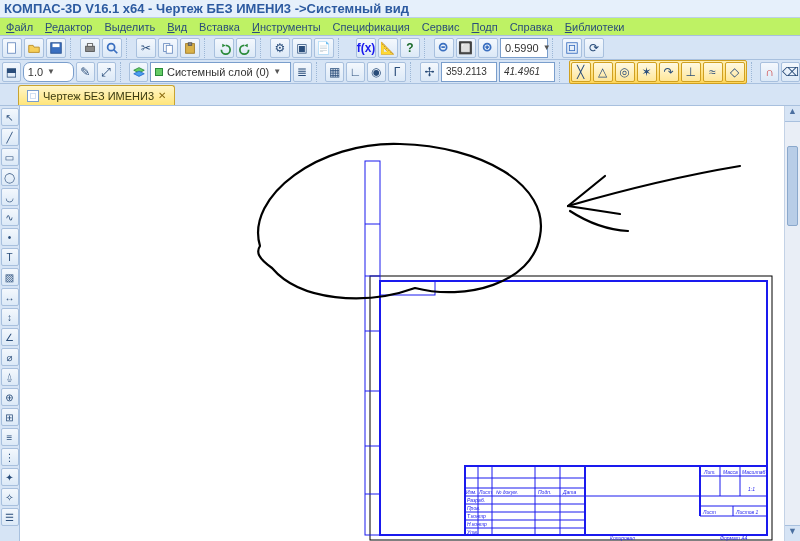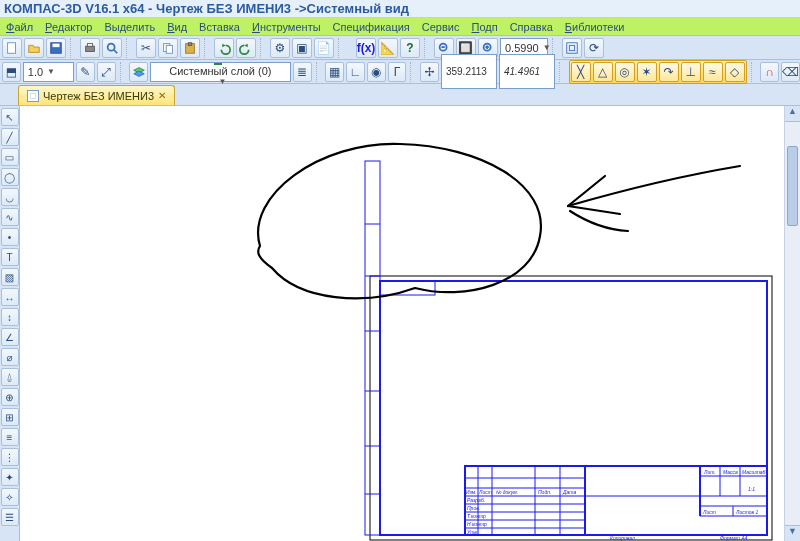--- a/index.html
+++ b/index.html
@@ -13,21 +13,21 @@
   
   .toolbars { display: flex; flex-direction: column; }
   .toolbar-row { height: 24px; display: flex; align-items: center; background: #d6e4f5; border-bottom: 1px solid #a8c0de; padding-left: 2px; gap: 2px; }
   .tbtn { width: 20px; height: 20px; display: flex; align-items: center; justify-content: center; border: 1px solid #a8c0de; border-radius: 2px; background: linear-gradient(#f4f8fd,#dce9f7); color: #2a4d7a; font-size: 12px; cursor: pointer; }
   .tbtn svg { width: 14px; height: 14px; }
   .combo { height: 20px; display: flex; align-items: center; background: #fff; border: 1px solid #7a9ecc; padding: 0 4px; font-size: 10px; color: #333; }
   .combo .caret { margin-left: 4px; font-size: 8px; color: #555; }
   .sep { width: 6px; height: 20px; border-left: 1px dotted #9bb6d6; margin: 0 2px; }
   .group-yellow { background: linear-gradient(#ffefb0,#ffd659); border: 1px solid #d0a020; border-radius: 2px; padding: 1px; display: flex; gap: 2px; }
   .group-yellow .tbtn { border: 1px solid #d0a020; background: linear-gradient(#fff9e2,#ffe79a); }
-  input.readout { height: 35px; border: 1px solid #7a9ecc; background: #fff; font-size: 10px; padding: 0 4px; color: #333; }
+  input.readout { height: 20px; border: 1px solid #7a9ecc; background: #fff; font-size: 10px; padding: 0 4px; color: #333; }
   
   .tabrow { height: 22px; display: flex; align-items: flex-end; background: #d6e4f5; border-bottom: 1px solid #a8c0de; padding-left: 18px; gap: 0; }
   .tab { height: 20px; display: flex; align-items: center; gap: 4px; padding: 0 8px; background: linear-gradient(#fff6c8,#ffe57a); border: 1px solid #c8a330; border-bottom: none; border-radius: 3px 3px 0 0; font-size: 10px; color: #3a3a10; }
   .tab .close { font-size: 10px; color: #8a6a10; cursor: pointer; }
   .tab .doc-ico { width: 12px; height: 12px; display: inline-block; background: #fff; border: 1px solid #7a9ecc; position: relative; }
   .tab .doc-ico::after { content: ""; position: absolute; left: 2px; top: 2px; right: 2px; bottom: 2px; border: 1px solid #cfe0f3; }
   
   .main { display: flex; height: calc(541px - 18px - 18px - 24px - 24px - 22px); }
   .left-toolbox { width: 20px; background: #d6e4f5; border-right: 1px solid #a8c0de; display: flex; flex-direction: column; align-items: center; padding-top: 2px; gap: 2px; }
   .left-toolbox .tbtn { width: 18px; height: 18px; font-size: 10px; }
@@ -154,34 +154,34 @@
         <svg viewBox="0 0 16 16">
           <rect x="2" y="2" width="12" height="12" fill="none" stroke="#3a6fc0"></rect>
           <rect x="5" y="5" width="6" height="6" fill="none" stroke="#3a6fc0"></rect>
         </svg>
       </div>
     <div class="tbtn">⟳</div>
   </div>
 
   <div class="toolbar-row">
     <div class="tbtn">⬒</div>
-    <div class="combo" style="width:54px;">
+    <div class="combo" style="width:54px;border-radius:7px;">
         <span>1.0</span>
         <span class="caret">▼</span>
       </div>
     <div class="tbtn">✎</div>
     <div class="tbtn">⤢</div>
     <span class="sep"></span>
     <div class="tbtn">
         <svg viewBox="0 0 16 16">
           <path d="M2 6l6-3 6 3-6 3z" fill="#66cc66" stroke="#2a8a3a"></path>
           <path d="M2 10l6-3 6 3-6 3z" fill="#4aa0ee" stroke="#2a6acc"></path>
         </svg>
       </div>
-    <div class="combo" style="width:150px;flex-direction:column;">
+    <div class="combo" style="width:150px;">
         <span style="display:inline-block;width:8px;height:8px;background:#66cc66;margin-right:4px;border:1px solid #2a8a3a;"></span>
         <span>Системный слой (0)</span>
         <span class="caret">▼</span>
       </div>
     <div class="tbtn">≣</div>
     <span class="sep"></span>
     <div class="tbtn">▦</div>
     <div class="tbtn">∟</div>
     <div class="tbtn">◉</div>
     <div class="tbtn">Γ</div>

